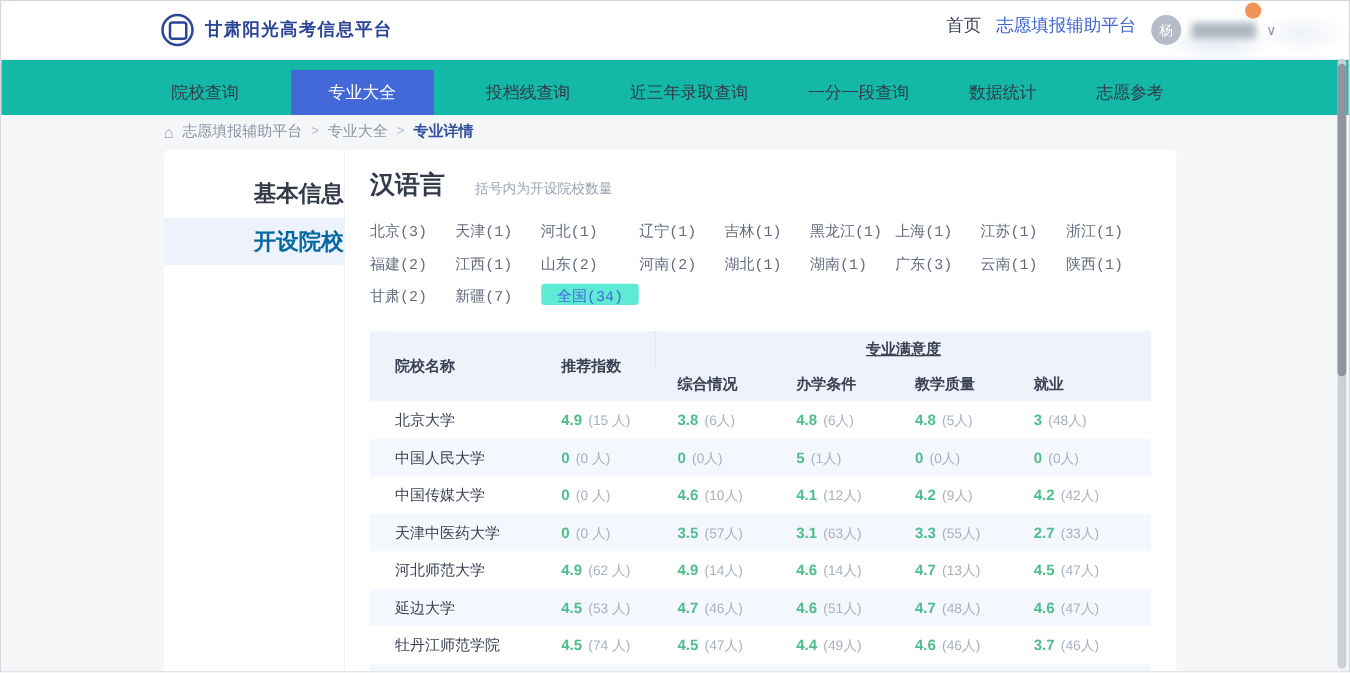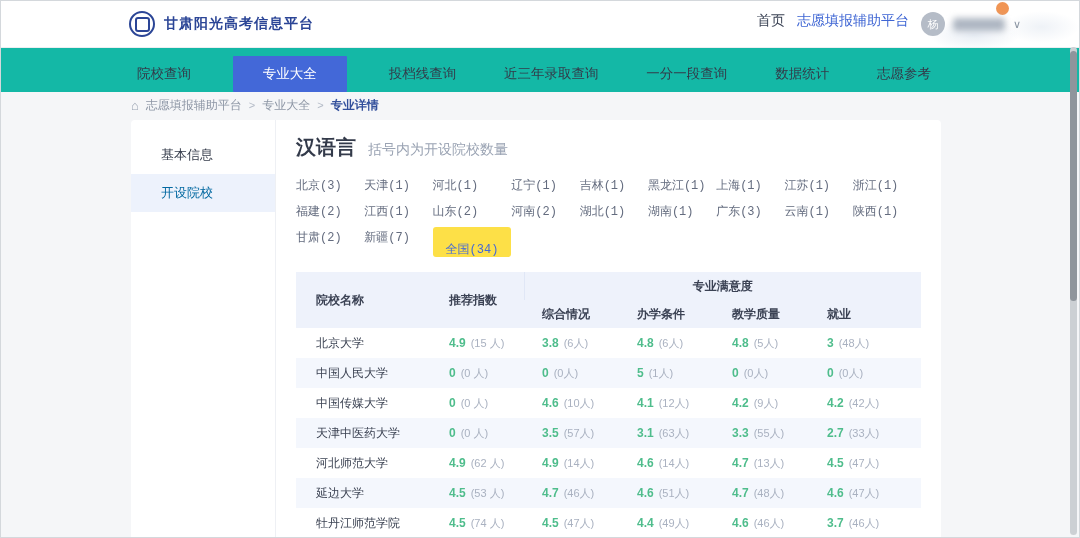--- a/index.html
+++ b/index.html
@@ -37,37 +37,37 @@
   
   .content-bg{position:absolute;top:91px;left:0;right:0;bottom:0;background:#f5f6f8;overflow:hidden;}
   .crumbbar{height:26px;display:flex;align-items:center;gap:7px;padding-left:130px;font-size:12px;color:#8d96a5;}
   .crumb-home{font-size:13px;color:#9aa3b2;}
   .crumb{cursor:pointer;}
   .crumb.current{color:#33509c;font-weight:700;cursor:default;}
   .crumb-sep{color:#b3bac6;font-size:11px;}
 
   .card{margin:2px 0 0 130px;width:810px;background:#fff;border-radius:4px;display:flex;min-height:600px;}
   .side{width:145px;border-right:1px solid #eef0f4;padding-top:16px;flex:0 0 auto;}
-  .side-item{height:38px;line-height:38px;padding-left:30px;font-size:13px;color:#333a49;font-weight:400;cursor:pointer;}
+  .side-item{height:38px;line-height:38px;padding-left:30px;font-size:18px;color:#333a49;font-weight:700;cursor:pointer;text-align:right;}
   .side-item.active{background:#edf2fc;color:#0369a1;}
 
   .content{flex:1;padding:14px 20px 0 20px;}
   .title-row{display:flex;align-items:baseline;height:28px;}
   .page-title{font-size:20px;font-weight:700;color:#333a4a;margin:0;}
-  .page-note{font-size:14px;color:#9aa3b3;margin-left:12px;}
+  .page-note{font-size:11px;color:#9aa3b3;margin-left:24px;}
 
   .province-grid{margin-top:16px;display:grid;grid-template-columns:repeat(9,1fr);row-gap:9px;}
   .province{font-size:12px;color:#646c7f;height:17px;line-height:17px;cursor:pointer;white-space:nowrap;font-family:Liberation Mono, monospace;}
-  .province.active{color:#4368d8;background:#fde047;border-radius:3px;padding:15px 13px;margin:-3px 0;width:max-content;height:17px;}
+  .province.active{color:#4368d8;background:#5eead4;border-radius:3px;padding:3px 13px;margin:-3px 0;width:max-content;height:17px;}
 
   .table-wrap{margin-top:18px;}
   table{width:100%;border-collapse:collapse;table-layout:fixed;}
   thead th{background:#eef2fb;height:28px;font-size:12px;color:#3b4254;font-weight:700;text-align:left;padding:0 0 0 18px;}
   th.first{padding-left:20px;}
-  th.group{text-align:center;border-left:1px solid #e0e7f6;padding-left:0;}
+  th.group{text-align:center;border-left:1px solid #e0e7f6;padding-left:0;text-decoration:underline;}
   tbody td{height:30px;font-size:12px;color:#3c4353;padding:0 0 0 18px;white-space:nowrap;}
   td.school{padding-left:20px;}
   tr.alt{background:#f4f7fd;}
   tr.partial{background:#f4f7fd;}
   tr.partial td{height:10px;}
   .score{color:#4fbd8c;font-weight:600;margin-right:5px;}
   .count{color:#a9b1c0;font-size:11px;}
 
   
   .scrollbar-track{position:absolute;top:46px;right:2px;bottom:2px;width:7px;background:#ccd0d4;border-radius:4px;}

